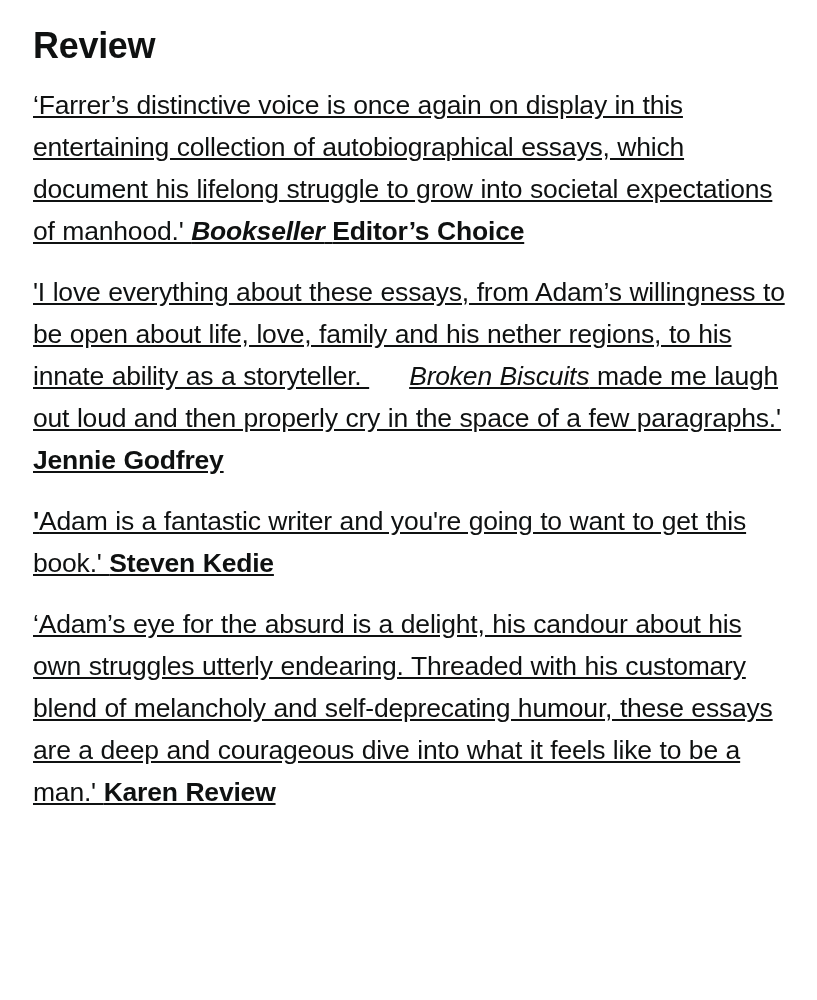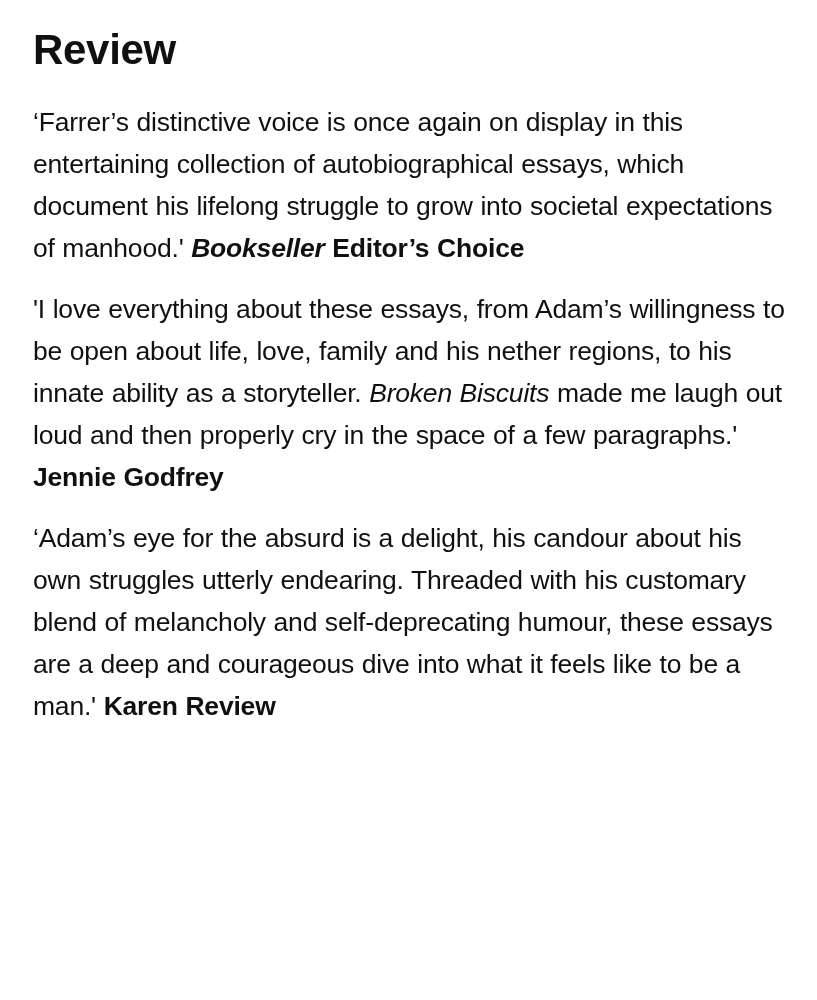--- a/index.html
+++ b/index.html
@@ -14,41 +14,43 @@
     font-family: "Liberation Sans", sans-serif;
     color: #0f1111;
     -webkit-font-smoothing: antialiased;
   }
   .review-section {
     padding: 22px 30px 0 33px;
     width: 754px;
     box-sizing: content-box;
   }
   .review-title {
-    font-size: 42px;
+    font-size: 36px;
     font-weight: 700;
     line-height: 1.35;
-    margin: 0 0 22px 0;
+    margin: 0 0 13px 0;
     letter-spacing: -0.3px;
   }
   .review-paragraph {
     font-size: 26.5px;
     line-height: 42px;
     margin: 0 0 19px 0;
     letter-spacing: -0.2px;
     word-spacing: 0.5px;
+    text-decoration: underline;
   }
   .run-normal      { font-weight: 400; font-style: normal; }
   .run-bold        { font-weight: 700; font-style: normal; }
-  .run-italic      { font-weight: 400; font-style: italic; }
+  .run-italic      { font-weight: 400; font-style: italic; margin-left: 40px; }
   .run-bold-italic { font-weight: 700; font-style: italic; }
 </style>
 </head>
 <body>
 
 <main class="review-section">
   <h2 class="review-title">Review</h2>
   <div id="review-paragraphs">
       <p class="review-paragraph"><span class="run-normal">‘Farrer’s distinctive voice is once again on display in this entertaining collection of autobiographical essays, which document his lifelong struggle to grow into societal expectations of manhood.' </span><span class="run-bold-italic">Bookseller</span><span class="run-normal"> </span><span class="run-bold">Editor’s Choice</span></p>
       <p class="review-paragraph"><span class="run-normal">'I love everything about these essays, from Adam’s willingness to be open about life, love, family and his nether regions, to his innate ability as a storyteller. </span><span class="run-italic">Broken Biscuits</span><span class="run-normal"> made me laugh out loud and then properly cry in the space of a few paragraphs.' </span><span class="run-bold">Jennie Godfrey</span></p>
+      <p class="review-paragraph"><span class="run-bold">'</span><span class="run-normal">Adam is a fantastic writer and you're going to want to get this book.' </span><span class="run-bold">Steven Kedie</span></p>
       <p class="review-paragraph"><span class="run-normal">‘Adam’s eye for the absurd is a delight, his candour about his own struggles utterly endearing. Threaded with his customary blend of melancholy and self-deprecating humour, these essays are a deep and courageous dive into what it feels like to be a man.' </span><span class="run-bold">Karen Review</span></p>
     </div>
 </main>
 
 </body></html>

